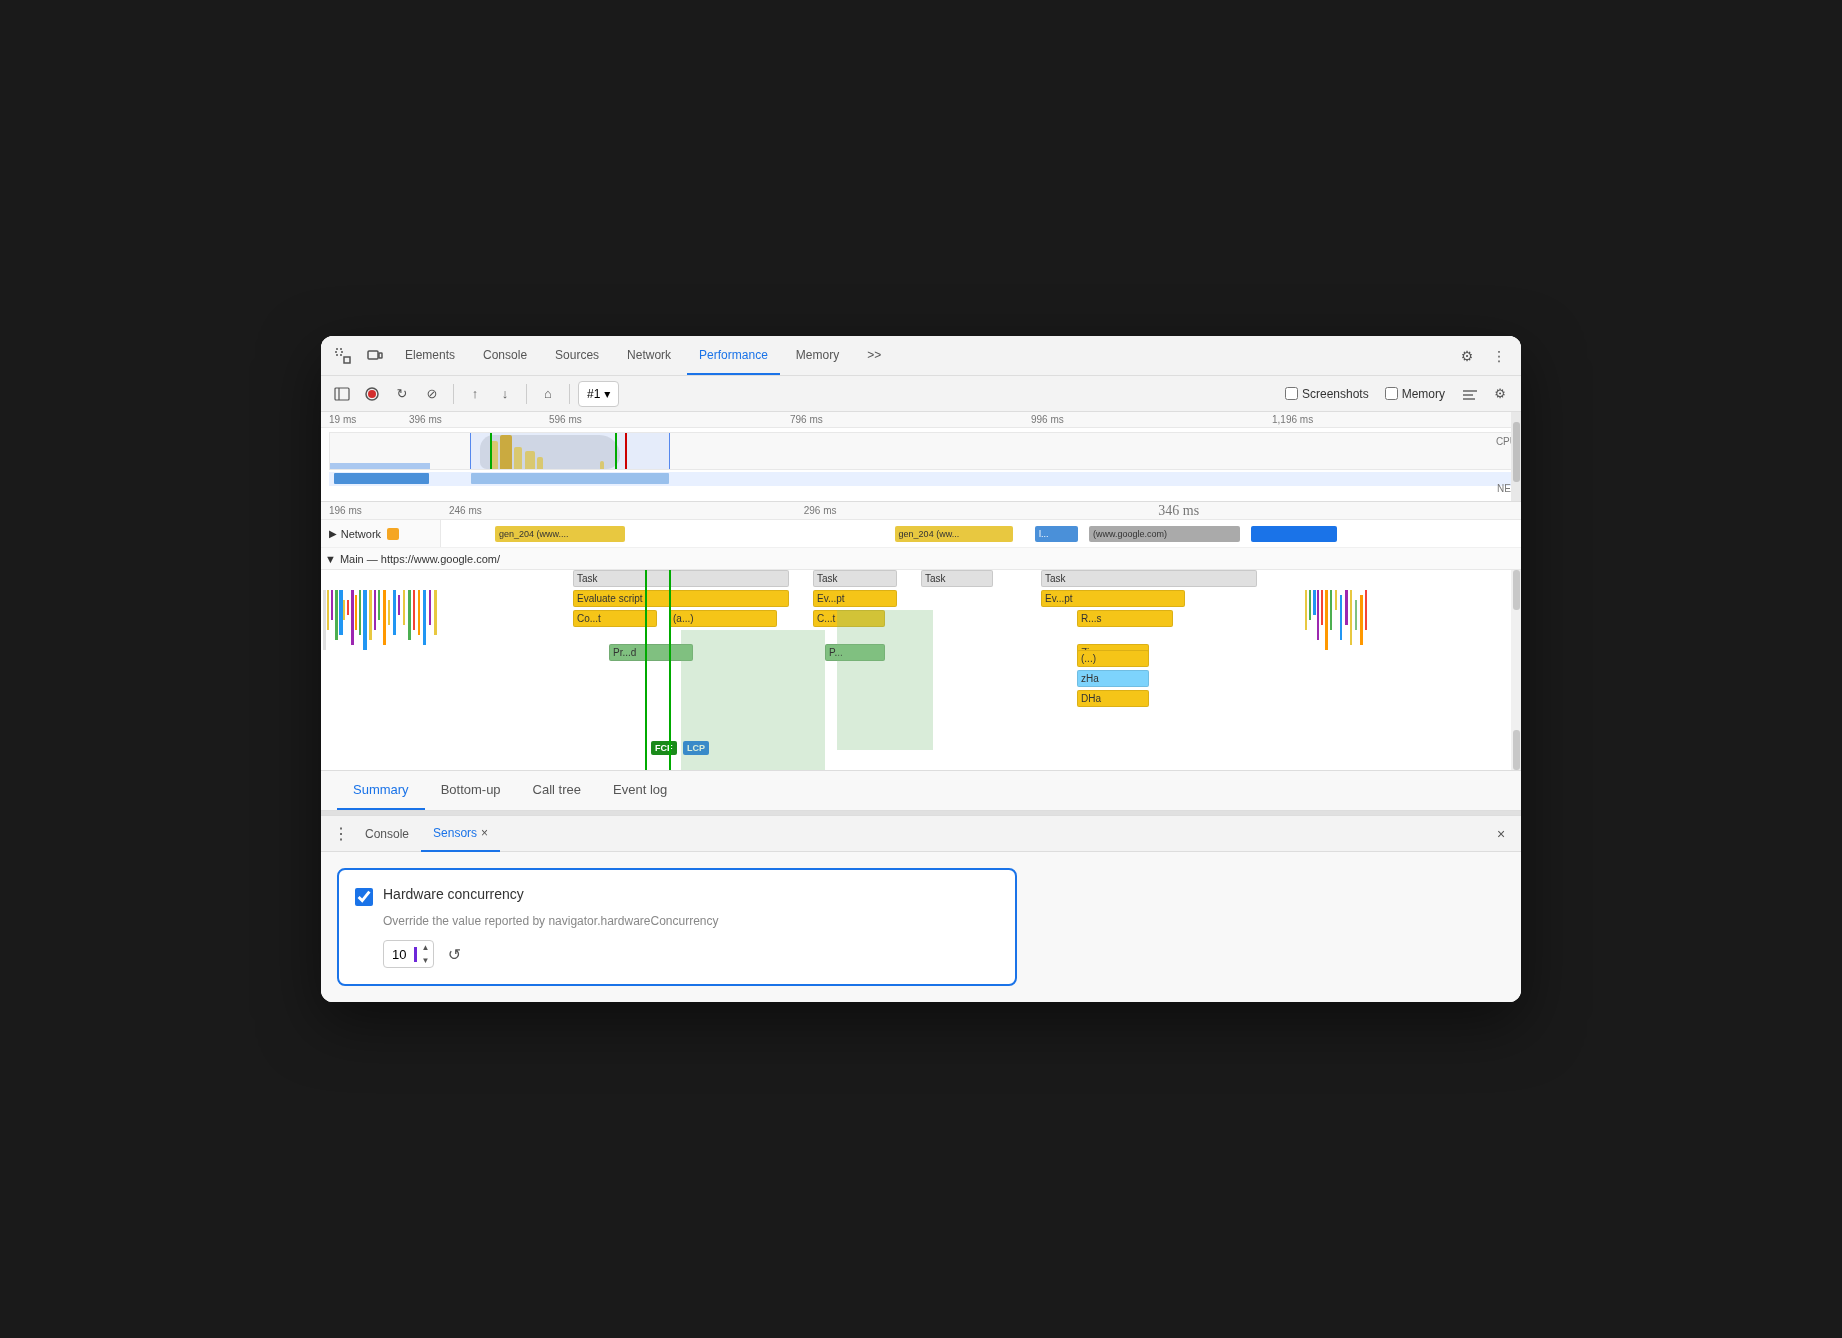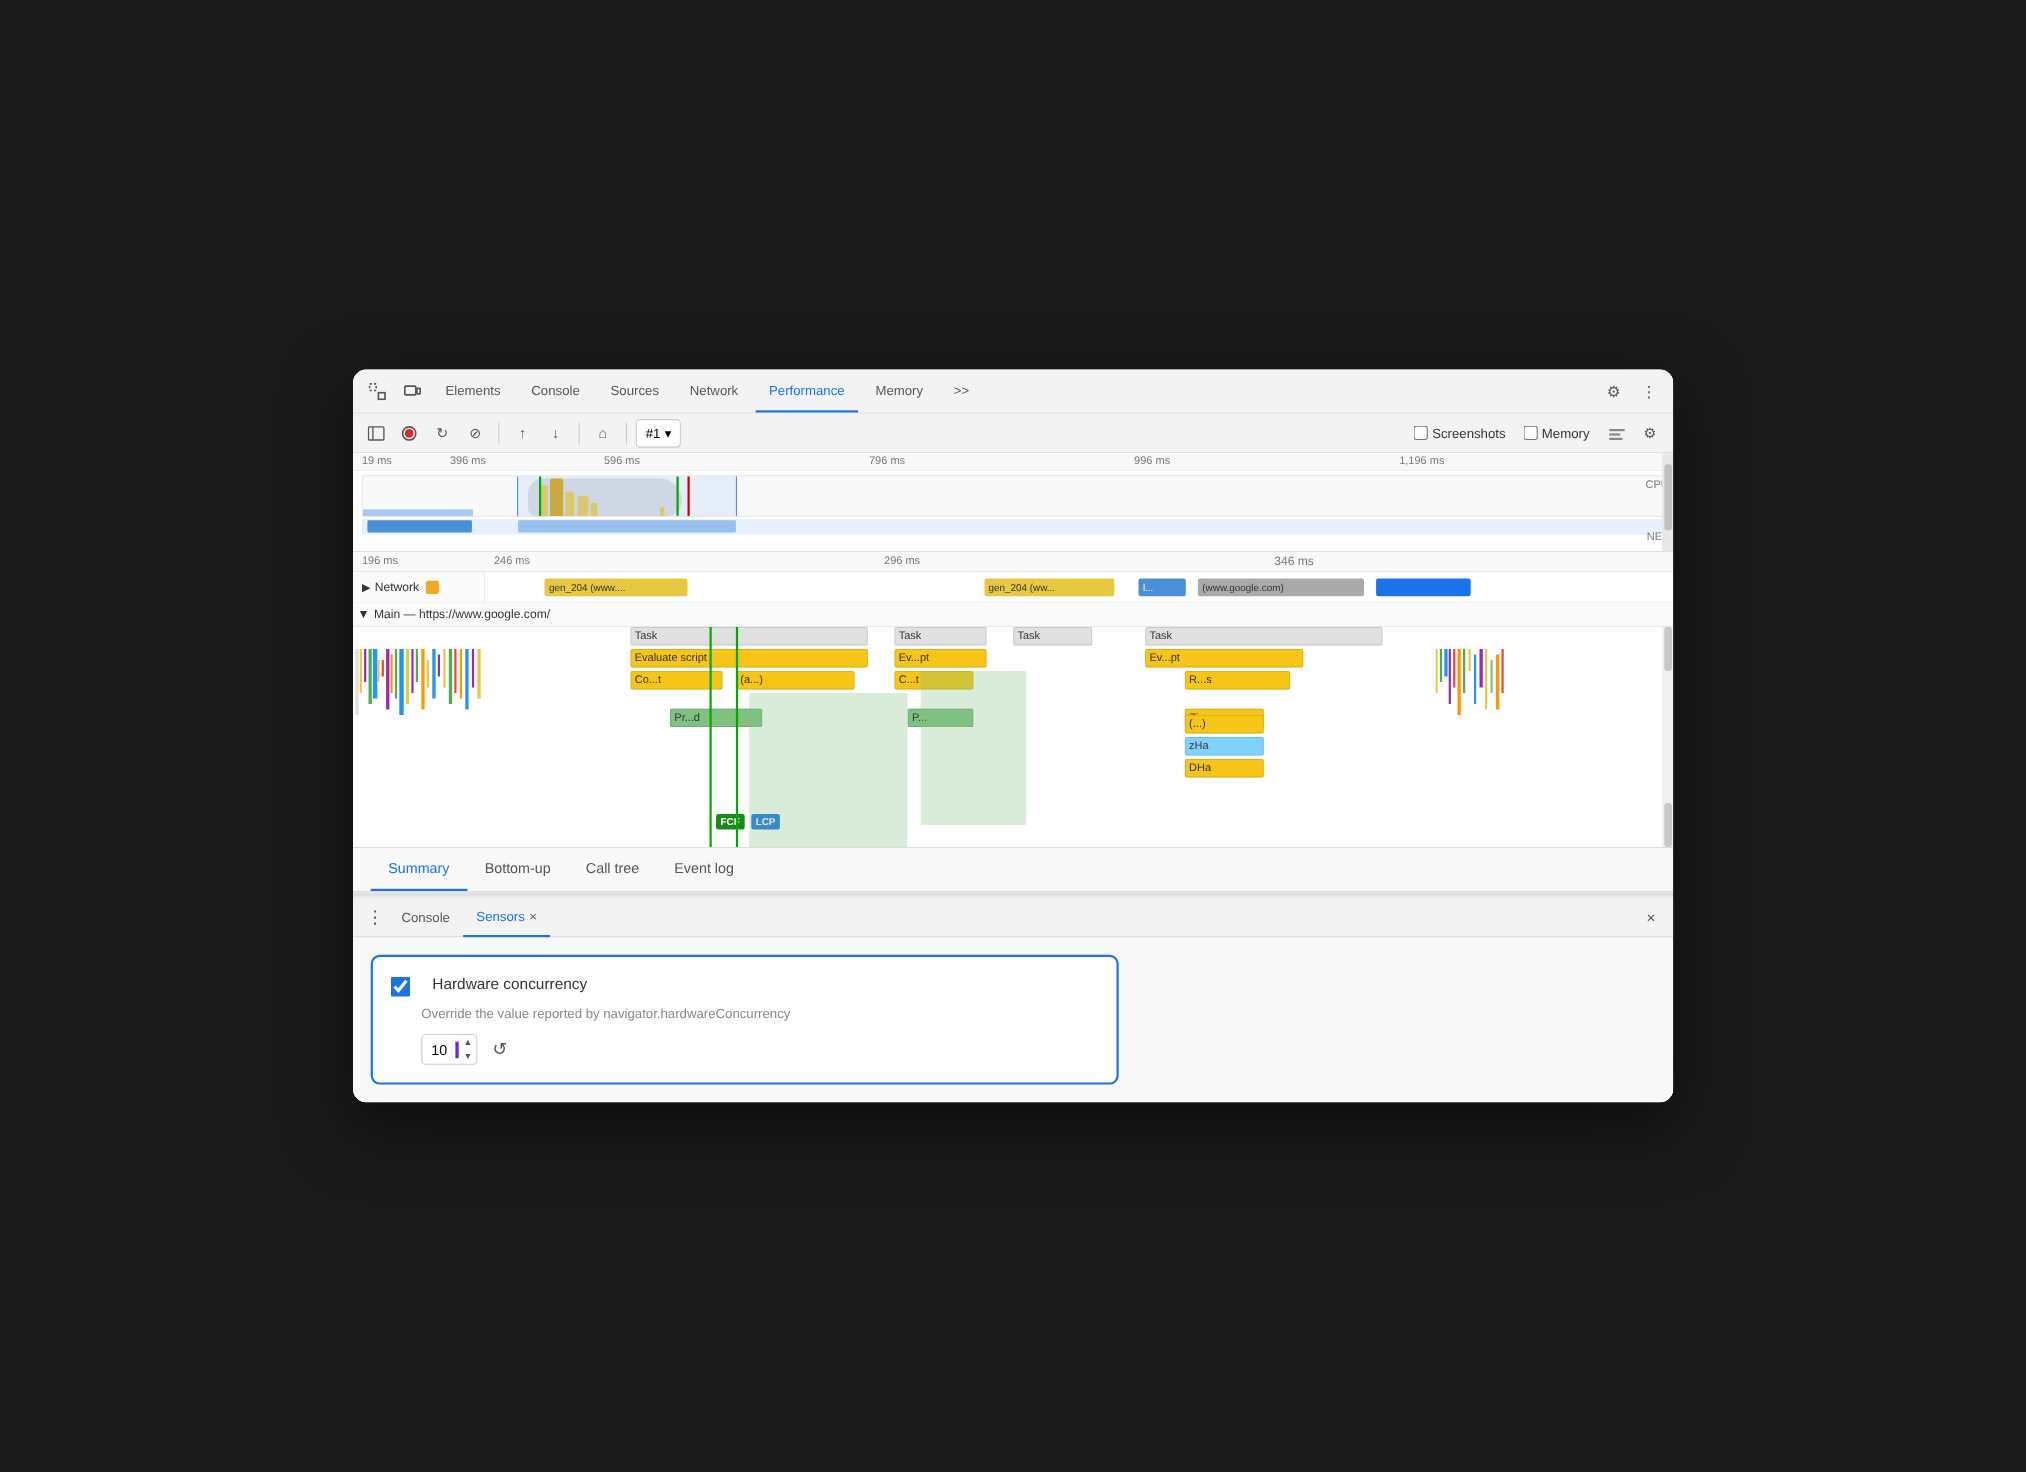--- a/index.html
+++ b/index.html
@@ -342,21 +342,21 @@
     .hw-card {
       border: 2px solid #1a73e8;
       border-radius: 8px;
       padding: 16px;
       background: #fff;
       max-width: 680px;
     }
     .hw-card-header {
       display: flex;
       align-items: flex-start;
-      gap: 20px;
+      gap: 10px;
       margin-bottom: 8px;
     }
     .hw-checkbox {
       width: 18px;
       height: 18px;
       accent-color: #1a73e8;
       margin-top: 2px;
       cursor: pointer;
     }
     .hw-title {
@@ -580,21 +580,21 @@
         <div style="position:absolute; top:10px; right:1px; width:7px; height:60px; background:#c0c0c0; border-radius:3px;"></div>
       </div>
     </div>
 
     <div class="zoomed-timeline" style="position:relative;">
 
       <div class="zoom-ruler">
         <span style="flex:0 0 120px; font-size:10px; color:#777;">196 ms</span>
         <span style="flex:1; font-size:10px; color:#777;">246 ms</span>
         <span style="flex:1; font-size:10px; color:#777;">296 ms</span>
-        <span style="flex:1; font-size:11px; color:#777;">346 ms</span>
+        <span style="flex:1; font-size:14px; color:#777;font-family:Liberation Serif, serif;">346 ms</span>
       </div>
 
       <div class="track-row" style="height:28px;">
         <div class="track-label">
           <span style="font-size:10px;">▶</span>
           <span>Network</span>
           <span style="width:12px; height:12px; background:#f5a623; display:inline-block; border-radius:2px; margin-left:2px;"></span>
         </div>
         <div class="track-content" style="position:relative;">
 

